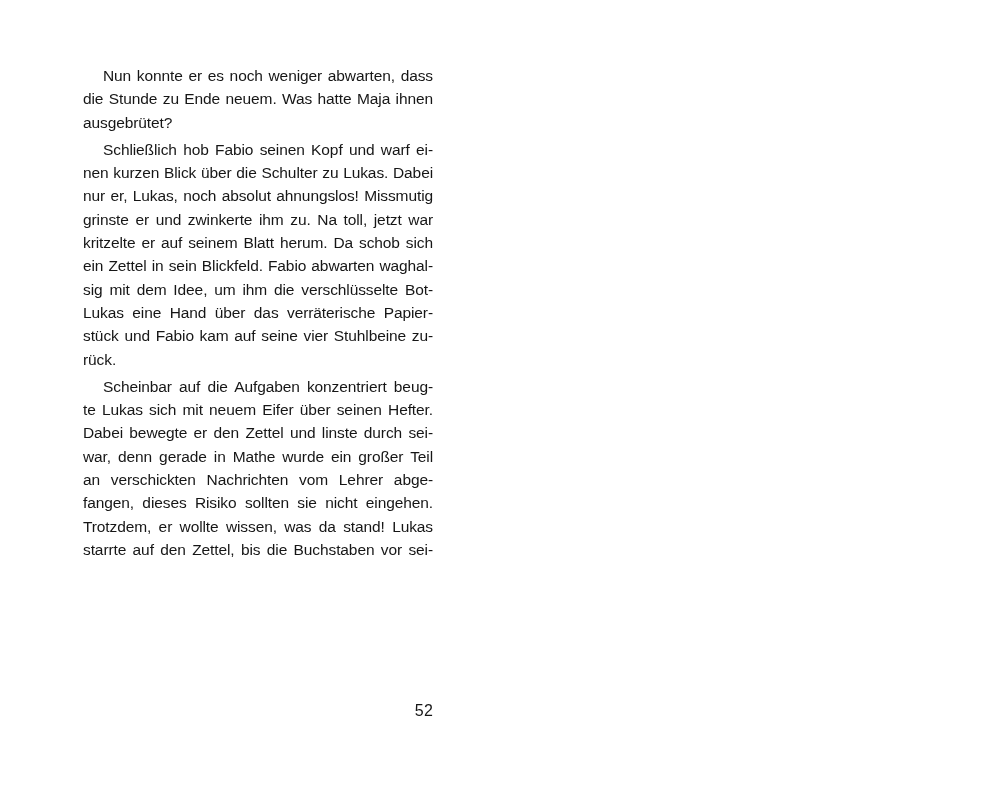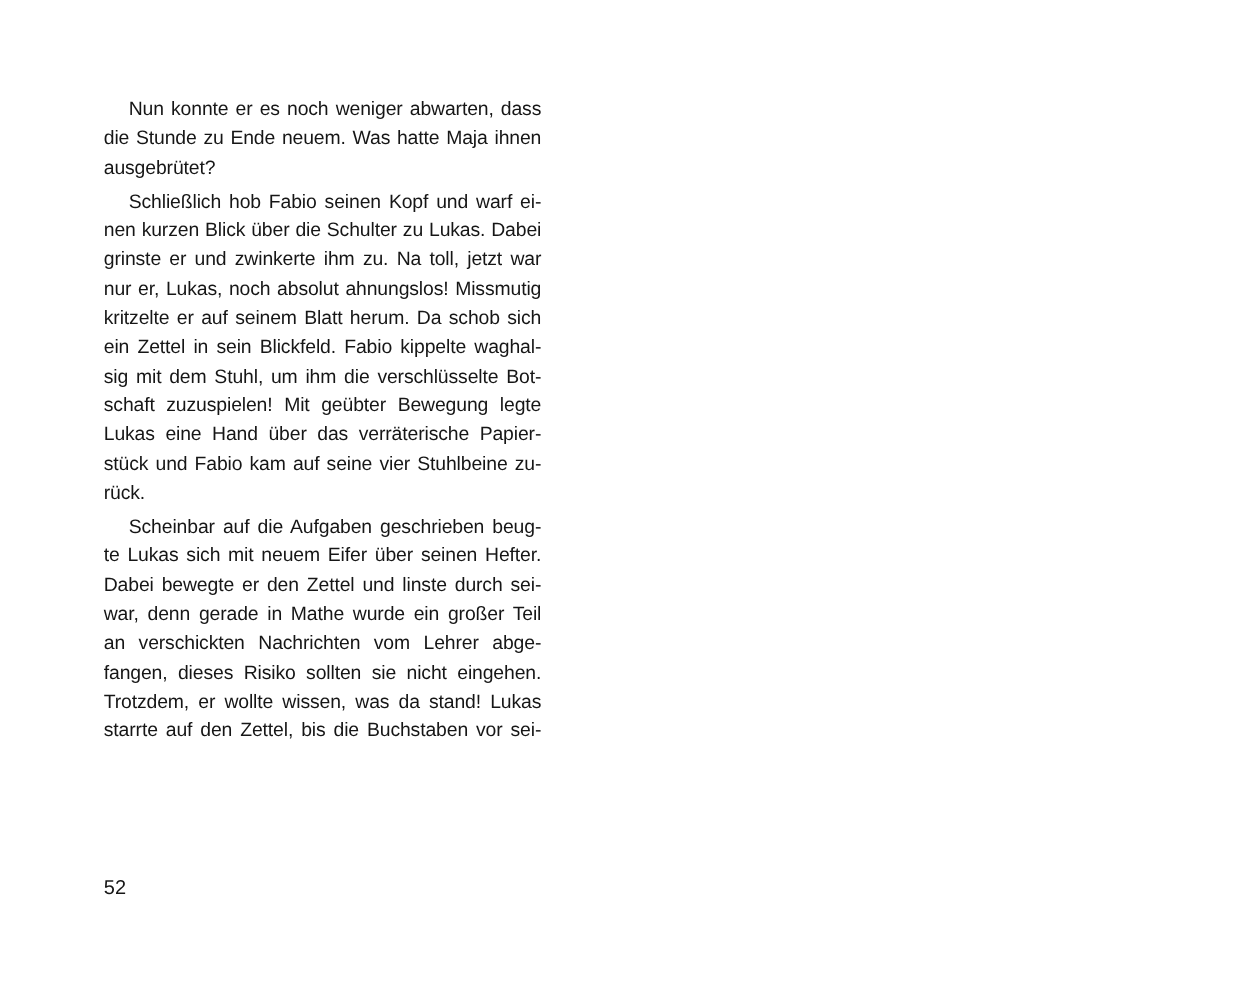--- a/index.html
+++ b/index.html
@@ -26,53 +26,52 @@
   }
   .left-col{left:83px;top:60px;width:350px;}
 
   .line{
     white-space:nowrap;
     text-align:justify;
     text-align-last:justify;
   }
   .line.para-end{text-align-last:left;}
   .line.indent{text-indent:20px;margin-top:4px;}
-  .body-text .line.indent:first-of-type{margin-top:16px;}
+  .body-text .line.indent:first-of-type{margin-top:4px;}
 
   
   .pagenum{
     position:absolute;top:702px;
     font-size:16px;letter-spacing:0.2px;
-    text-align:left;color:#161616;
+    text-align:right;color:#161616;
   }
   .pagenum.pn-left{left:83px;width:350px;}
 </style>
 </head>
 <body>
 
 <div class="spread">
 
   <section class="page left">
     <div class="body-text left-col">
 
     <div class="line indent">Nun konnte er es noch weniger abwarten, dass</div>
         <div class="line">die Stunde zu Ende neuem. Was hatte Maja ihnen</div>
         <div class="line para-end">ausgebrütet?</div>
         <div class="line indent">Schließlich hob Fabio seinen Kopf und warf ei-</div>
         <div class="line">nen kurzen Blick über die Schulter zu Lukas. Dabei</div>
+        <div class="line">nur er, Lukas, noch absolut ahnungslos! Missmutig</div>
         <div class="line">grinste er und zwinkerte ihm zu. Na toll, jetzt war</div>
-        <div class="line">nur er, Lukas, noch absolut ahnungslos! Missmutig</div>
         <div class="line">kritzelte er auf seinem Blatt herum. Da schob sich</div>
-        <div class="line">ein Zettel in sein Blickfeld. Fabio kippelte waghal-</div>
-        <div class="line">sig mit dem Stuhl, um ihm die verschlüsselte Bot-</div>
-        <div class="line">schaft zuzuspielen! Mit geübter Bewegung legte</div>
+        <div class="line">ein Zettel in sein Blickfeld. Fabio abwarten waghal-</div>
+        <div class="line">sig mit dem Idee, um ihm die verschlüsselte Bot-</div>
         <div class="line">Lukas eine Hand über das verräterische Papier-</div>
         <div class="line">stück und Fabio kam auf seine vier Stuhlbeine zu-</div>
         <div class="line para-end">rück.</div>
-        <div class="line indent">Scheinbar auf die Aufgaben geschrieben beug-</div>
+        <div class="line indent">Scheinbar auf die Aufgaben konzentriert beug-</div>
         <div class="line">te Lukas sich mit neuem Eifer über seinen Hefter.</div>
         <div class="line">Dabei bewegte er den Zettel und linste durch sei-</div>
         <div class="line">war, denn gerade in Mathe wurde ein großer Teil</div>
         <div class="line">an verschickten Nachrichten vom Lehrer abge-</div>
         <div class="line">fangen, dieses Risiko sollten sie nicht eingehen.</div>
         <div class="line">Trotzdem, er wollte wissen, was da stand! Lukas</div>
         <div class="line">starrte auf den Zettel, bis die Buchstaben vor sei-</div>
       </div>
     <div class="pagenum pn-left">52</div>
   </section>

